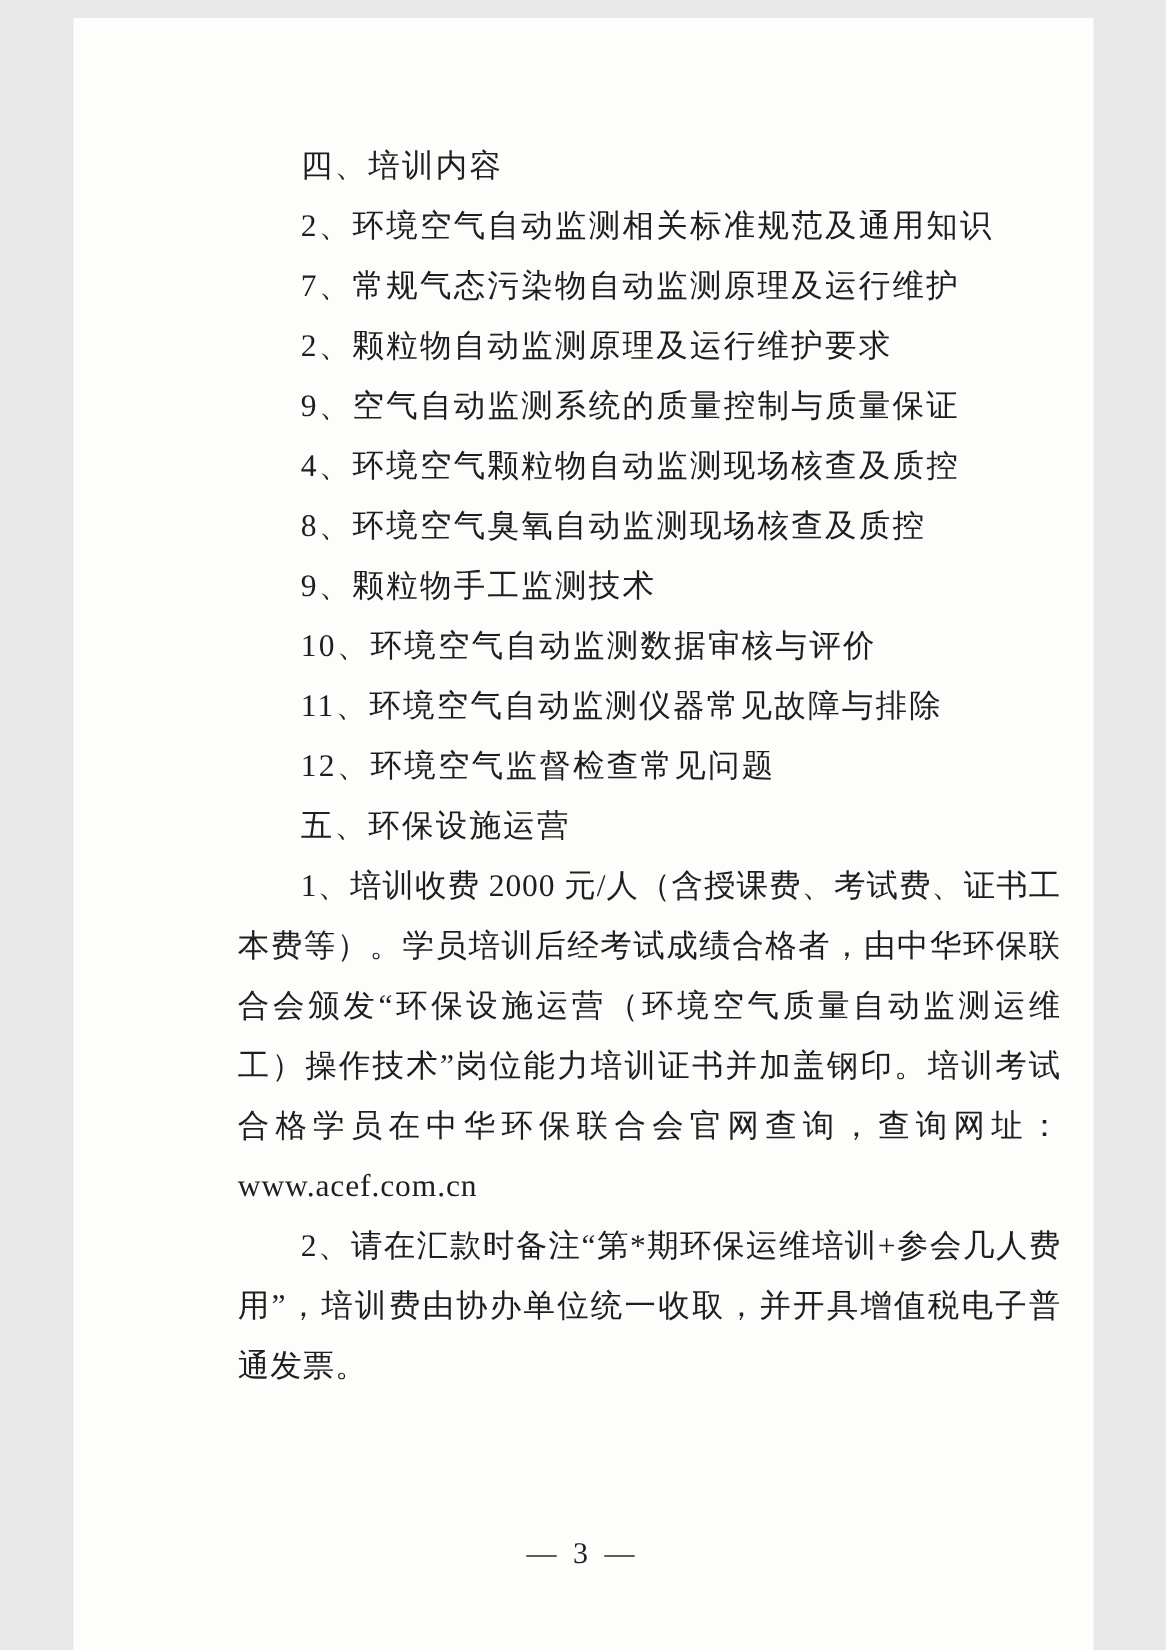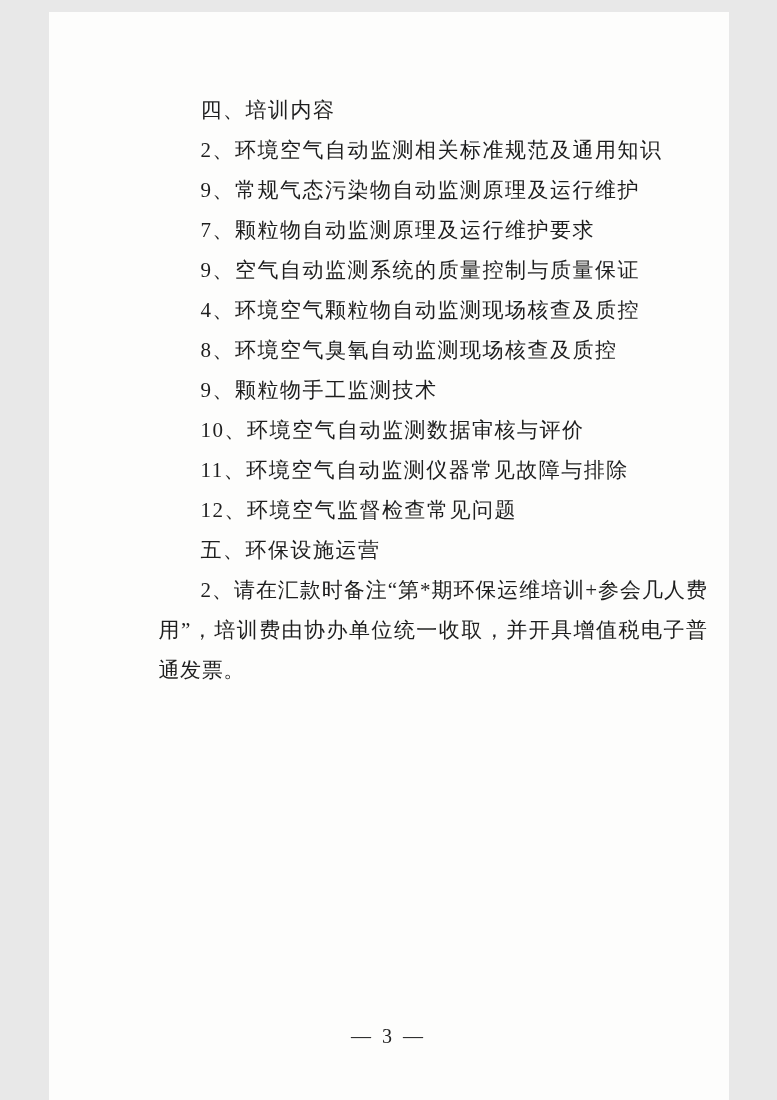--- a/index.html
+++ b/index.html
@@ -53,30 +53,31 @@
 </style>
 </head>
 <body>
 
 <div class="page">
   <div class="content">
 
     <h2 class="line">四、培训内容</h2>
 
     <p class="line">2、环境空气自动监测相关标准规范及通用知识</p>
-    <p class="line">9、常规气态污染物自动监测原理及运行维护</p>
-    <p class="line">7、颗粒物自动监测原理及运行维护要求</p>
+    <p class="line">7、常规气态污染物自动监测原理及运行维护</p>
+    <p class="line">2、颗粒物自动监测原理及运行维护要求</p>
     <p class="line">9、空气自动监测系统的质量控制与质量保证</p>
     <p class="line">4、环境空气颗粒物自动监测现场核查及质控</p>
     <p class="line">8、环境空气臭氧自动监测现场核查及质控</p>
     <p class="line">9、颗粒物手工监测技术</p>
     <p class="line">10、环境空气自动监测数据审核与评价</p>
     <p class="line">11、环境空气自动监测仪器常见故障与排除</p>
     <p class="line">12、环境空气监督检查常见问题</p>
 
     <h2 class="line">五、环保设施运营</h2>
 
+    <p class="para">1、培训收费 2000 元/人（含授课费、考试费、证书工本费等）。学员培训后经考试成绩合格者，由中华环保联合会颁发“环保设施运营（环境空气质量自动监测运维工）操作技术”岗位能力培训证书并加盖钢印。培训考试合格学员在中华环保联合会官网查询，查询网址：www.acef.com.cn</p>
     <p class="para">2、请在汇款时备注“第*期环保运维培训+参会几人费用”，培训费由协办单位统一收取，并开具增值税电子普通发票。</p>
 
   </div>
 
   <div class="page-number">— 3 —</div>
 </div>
 
 </body></html>

